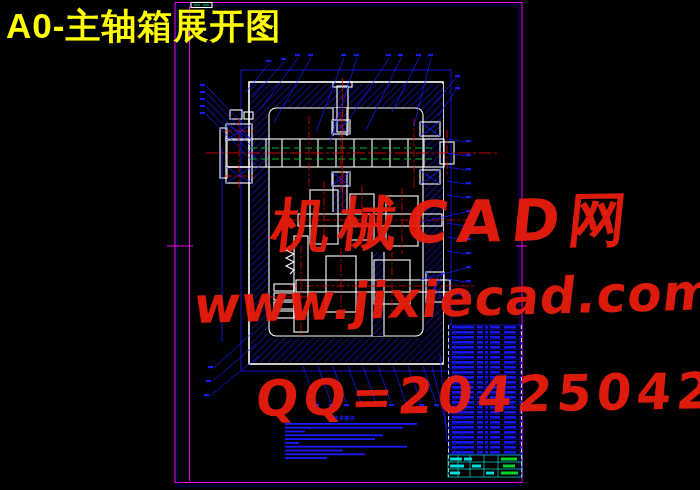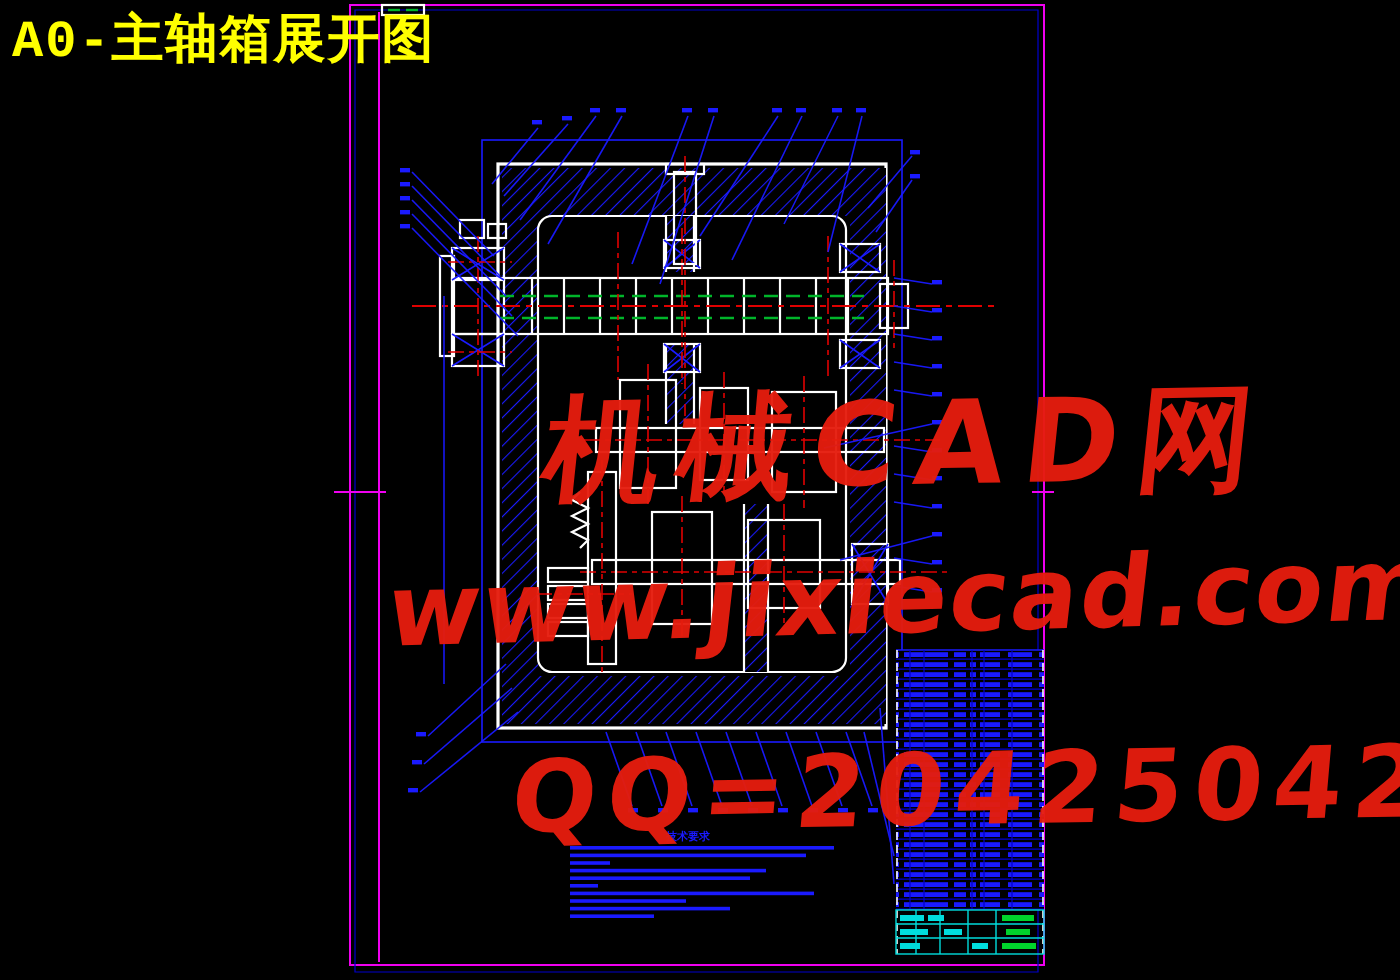--- a/index.html
+++ b/index.html
@@ -4,22 +4,22 @@
 <style>
   html,body{margin:0;padding:0;background:#111;}
   .stage{
     position:relative;width:700px;height:490px;overflow:hidden;
     background:var(--background,#000);
     font-family:"Liberation Sans","DejaVu Sans",sans-serif;
   }
   .stage svg{position:absolute;left:0;top:0;}
   .drawing-title{
     position:absolute;left:6px;top:8px;z-index:5;
-    font-family:Liberation Mono, monospace;
-    font-weight:700;font-size:26px;line-height:1.05;letter-spacing:1px;
+    font-family:Liberation Sans, sans-serif;
+    font-weight:700;font-size:35px;line-height:1.05;letter-spacing:1px;
     color:var(--title_yellow,#ffff00);white-space:nowrap;
   }
   .wm{
     position:absolute;z-index:9;color:var(--watermark_red,#e51d0e);
     font-family:"DejaVu Sans","Liberation Sans",sans-serif;
     font-weight:bold;white-space:nowrap;opacity:.96;
   }
   .wm1{left:272px;top:184px;font-size:58px;letter-spacing:9px;transform:rotate(-1deg) skewX(-7deg);}
   .wm2{left:194px;top:270px;font-size:50px;letter-spacing:1px;transform:rotate(-1.5deg) skewX(-8deg);}
   .wm3{left:256px;top:366px;font-size:50px;letter-spacing:5px;transform:rotate(-1deg) skewX(-6deg);}

